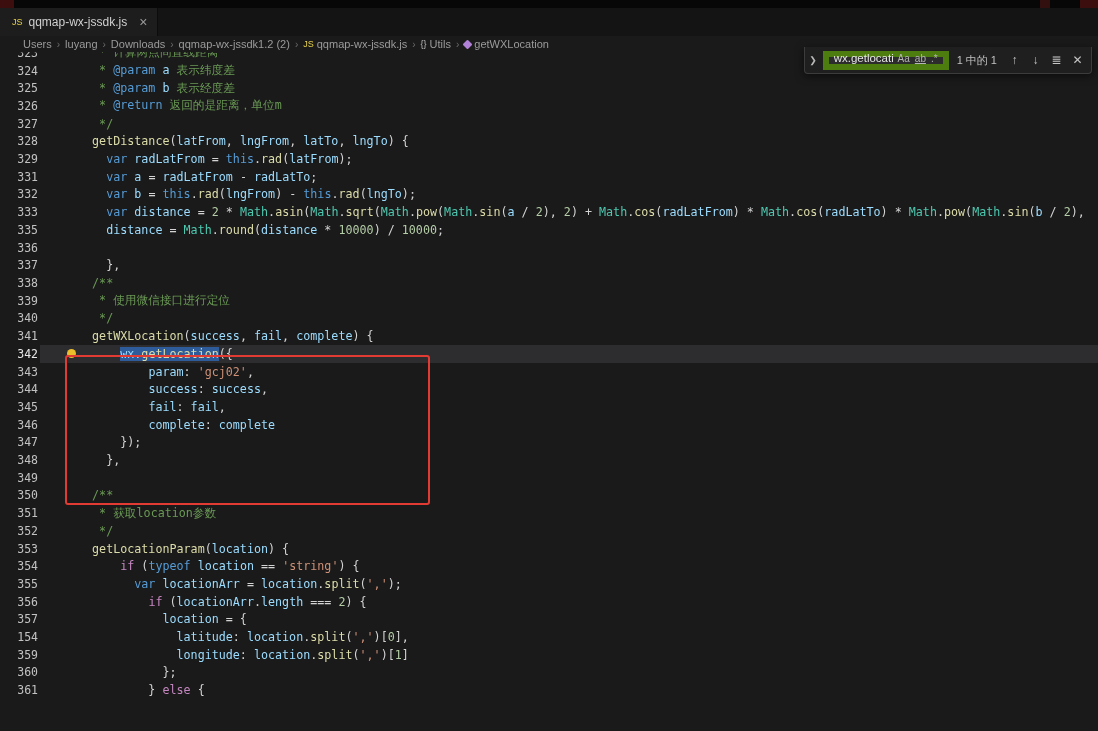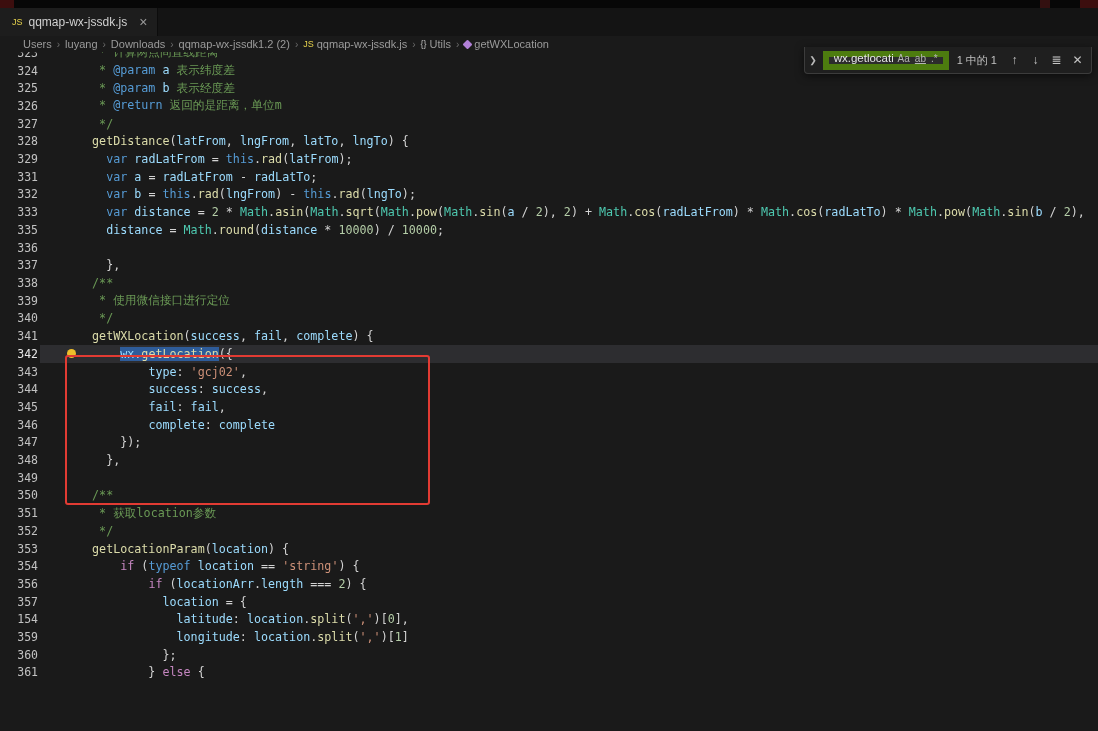--- a/index.html
+++ b/index.html
@@ -187,21 +187,21 @@
         <span class="row-hl"></span>
         <span class="ln">342</span>
         <span class="glyph">
           <span class="dot"></span>
         </span>
         <span class="code"><span class="tk-p">      </span><span class="tk-v sel">wx</span><span class="tk-p sel">.</span><span class="tk-f sel">getLocation</span><span class="tk-p">({</span></span>
       </div>
       <div class="row">
         <span class="ln">343</span>
         <span class="glyph"></span>
-        <span class="code"><span class="tk-p">          </span><span class="tk-v">type</span><span class="tk-p">: </span><span class="tk-s">'gcj02'</span><span class="tk-p">,</span></span>
+        <span class="code"><span class="tk-p">          </span><span class="tk-v">param</span><span class="tk-p">: </span><span class="tk-s">'gcj02'</span><span class="tk-p">,</span></span>
       </div>
       <div class="row">
         <span class="ln">344</span>
         <span class="glyph"></span>
         <span class="code"><span class="tk-p">          </span><span class="tk-v">success</span><span class="tk-p">: </span><span class="tk-v">success</span><span class="tk-p">,</span></span>
       </div>
       <div class="row">
         <span class="ln">345</span>
         <span class="glyph"></span>
         <span class="code"><span class="tk-p">          </span><span class="tk-v">fail</span><span class="tk-p">: </span><span class="tk-v">fail</span><span class="tk-p">,</span></span>
@@ -243,20 +243,25 @@
       </div>
       <div class="row">
         <span class="ln">353</span>
         <span class="glyph"></span>
         <span class="code"><span class="tk-p">  </span><span class="tk-f">getLocationParam</span><span class="tk-p">(</span><span class="tk-v">location</span><span class="tk-p">) {</span></span>
       </div>
       <div class="row">
         <span class="ln">354</span>
         <span class="glyph"></span>
         <span class="code"><span class="tk-p">      </span><span class="tk-ctl">if</span><span class="tk-p"> (</span><span class="tk-k">typeof</span><span class="tk-p"> </span><span class="tk-v">location</span><span class="tk-p"> == </span><span class="tk-s">'string'</span><span class="tk-p">) {</span></span>
+      </div>
+      <div class="row">
+        <span class="ln">355</span>
+        <span class="glyph"></span>
+        <span class="code"><span class="tk-p">        </span><span class="tk-k">var</span><span class="tk-p"> </span><span class="tk-v">locationArr</span><span class="tk-p"> = </span><span class="tk-v">location</span><span class="tk-p">.</span><span class="tk-f">split</span><span class="tk-p">(</span><span class="tk-s">','</span><span class="tk-p">);</span></span>
       </div>
       <div class="row">
         <span class="ln">356</span>
         <span class="glyph"></span>
         <span class="code"><span class="tk-p">          </span><span class="tk-ctl">if</span><span class="tk-p"> (</span><span class="tk-v">locationArr</span><span class="tk-p">.</span><span class="tk-v">length</span><span class="tk-p"> === </span><span class="tk-n">2</span><span class="tk-p">) {</span></span>
       </div>
       <div class="row">
         <span class="ln">357</span>
         <span class="glyph"></span>
         <span class="code"><span class="tk-p">            </span><span class="tk-v">location</span><span class="tk-p"> = {</span></span>

